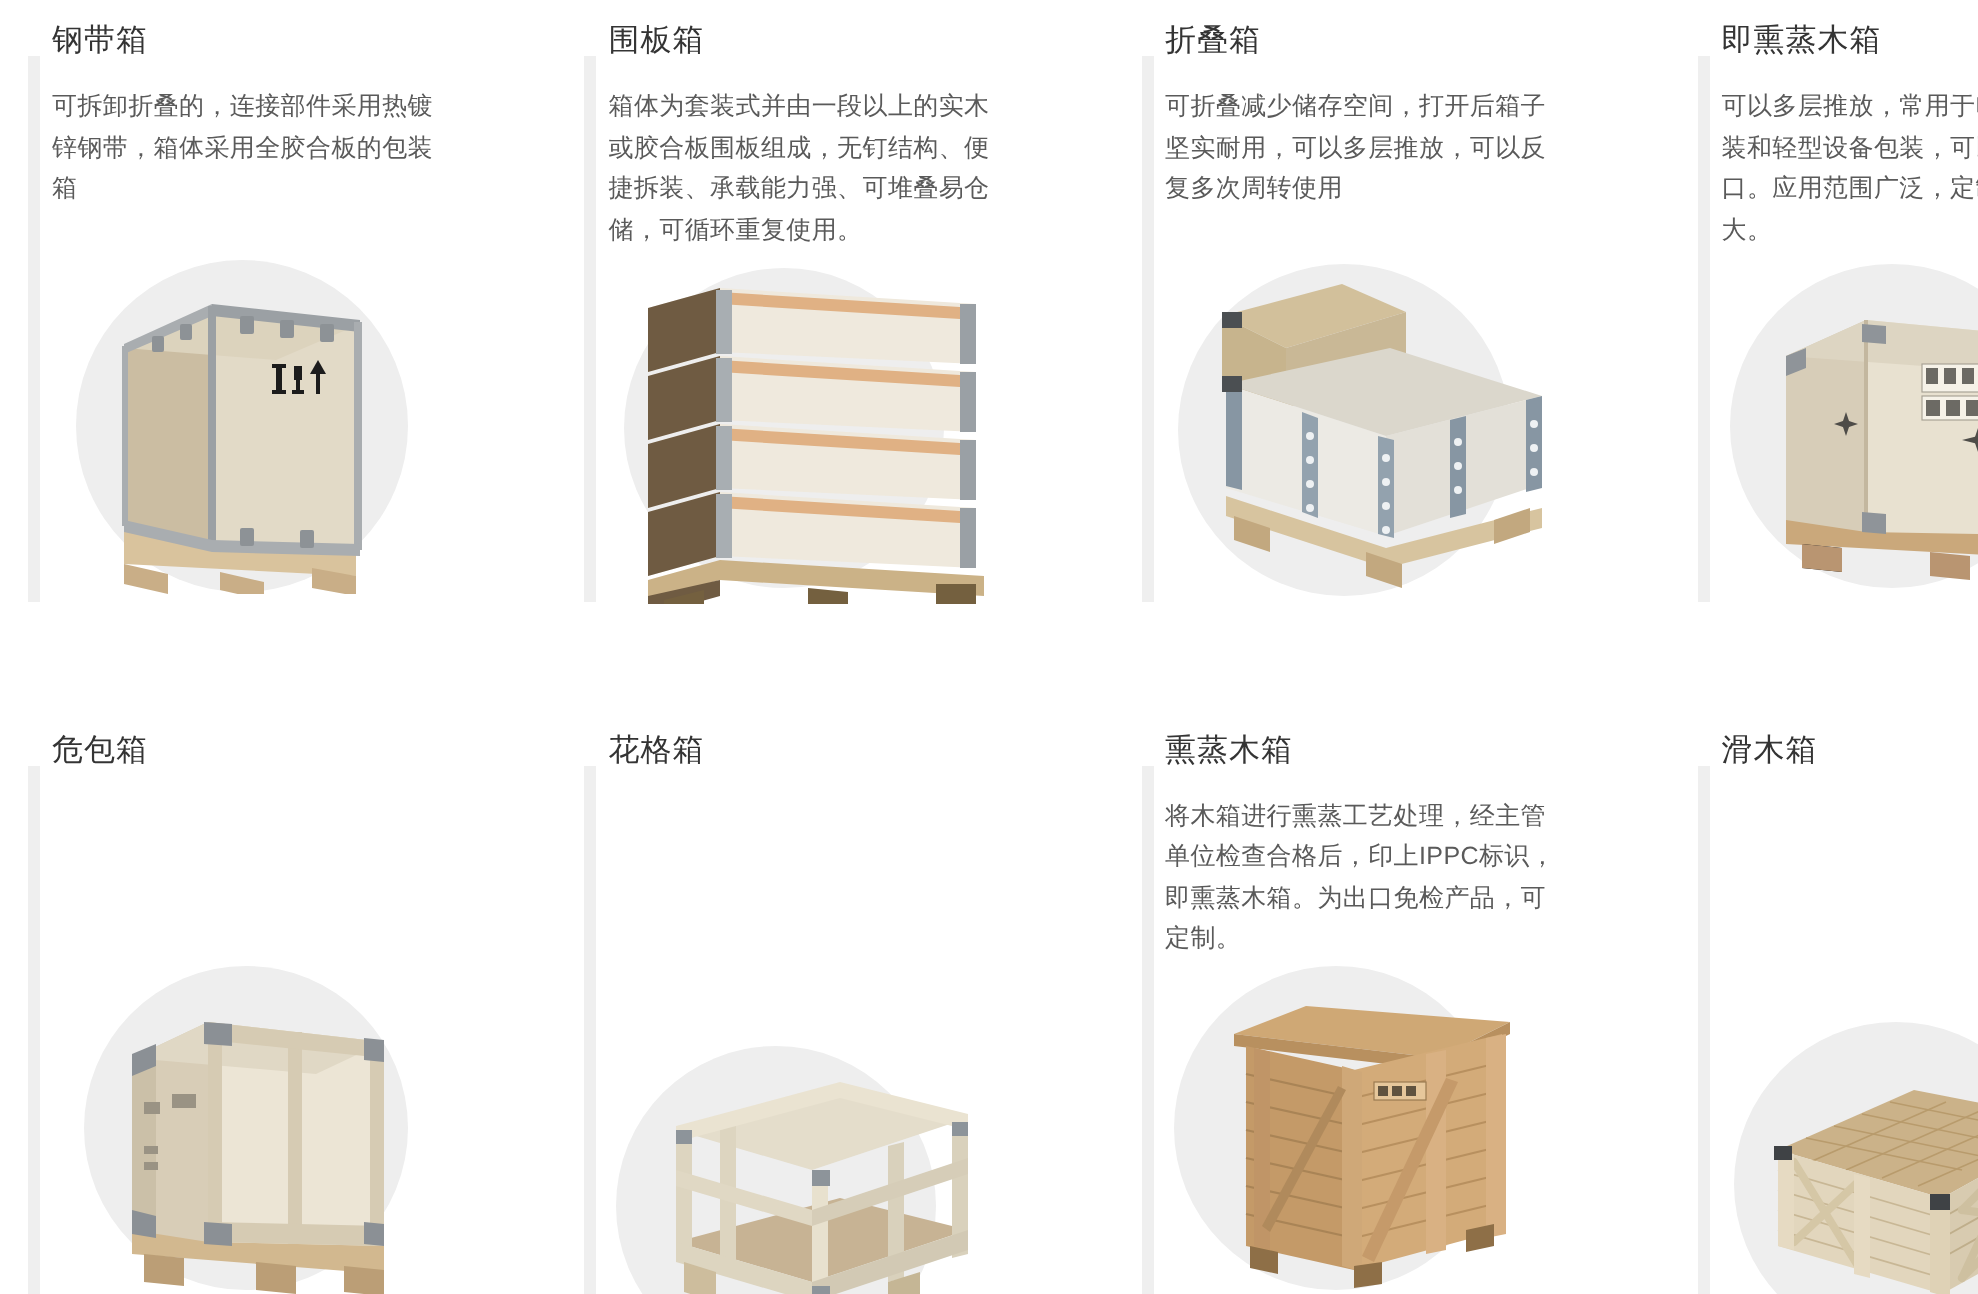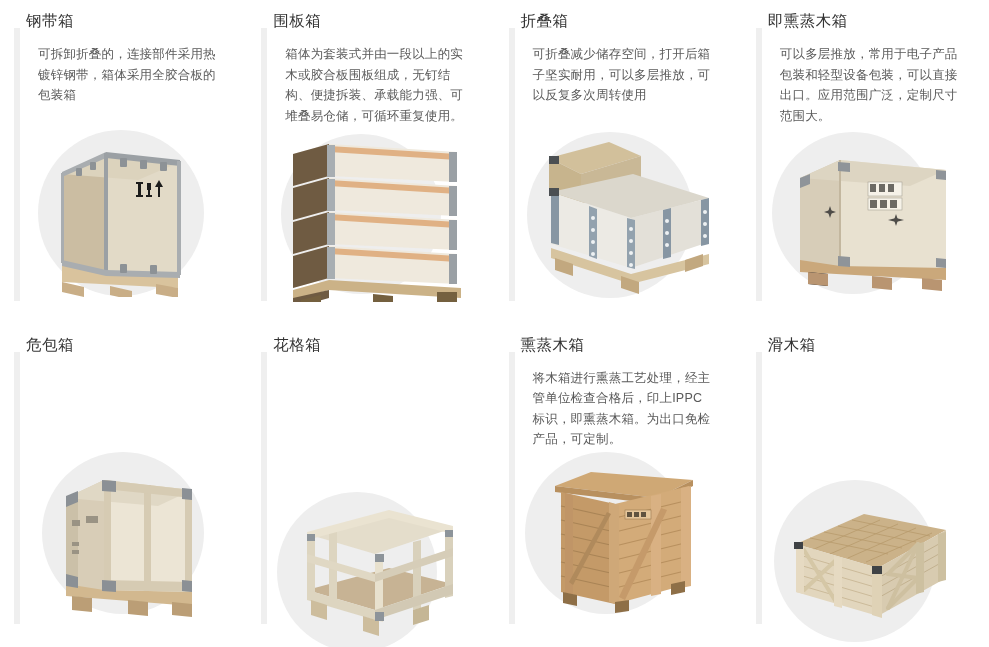--- a/index.html
+++ b/index.html
@@ -14,20 +14,21 @@
     overflow: hidden;
     position: relative;
   }
   .grid {
     position: relative;
     width: 989px;
     height: 505px;
     display: grid;
     grid-template-columns: repeat(4, 247.25px);
     grid-template-rows: 323.5px 323.5px;
+    gap: 31px;
   }
   .card {
     position: relative;
     box-sizing: border-box;
     padding: 0;
   }
   .card-rule {
     position: absolute;
     left: 14px;
     top: 28px;
@@ -46,21 +47,21 @@
     line-height: 22px;
     color: #343434;
     font-weight: normal;
     margin: 0 0 11px 0;
     letter-spacing: 0.5px;
   }
   .card-desc {
     font-size: 12.5px;
     line-height: 20.5px;
     color: #5a5a5a;
-    margin: 12px;
+    margin: 0;
     letter-spacing: 0.2px;
     max-width: 196px;
   }
   .media {
     position: absolute;
     left: 0;
     right: 0;
     top: 0;
     height: 200px;
     pointer-events: none;

